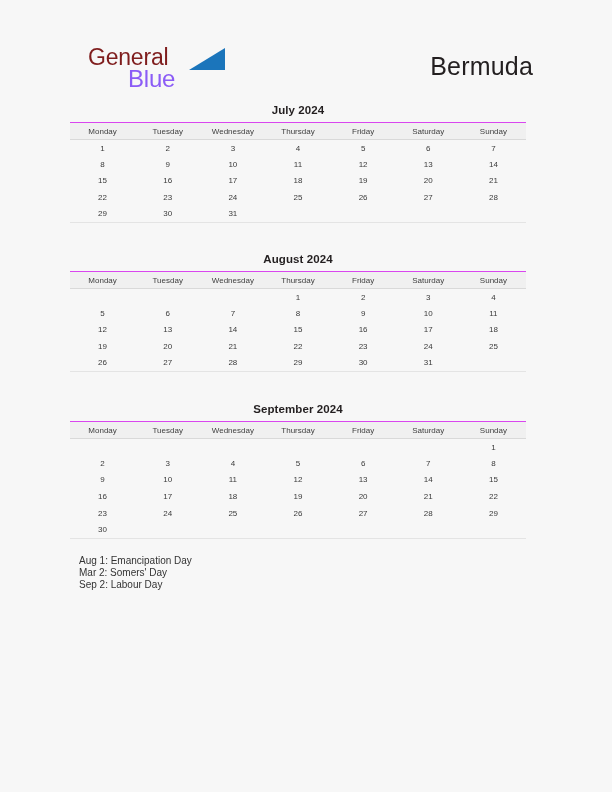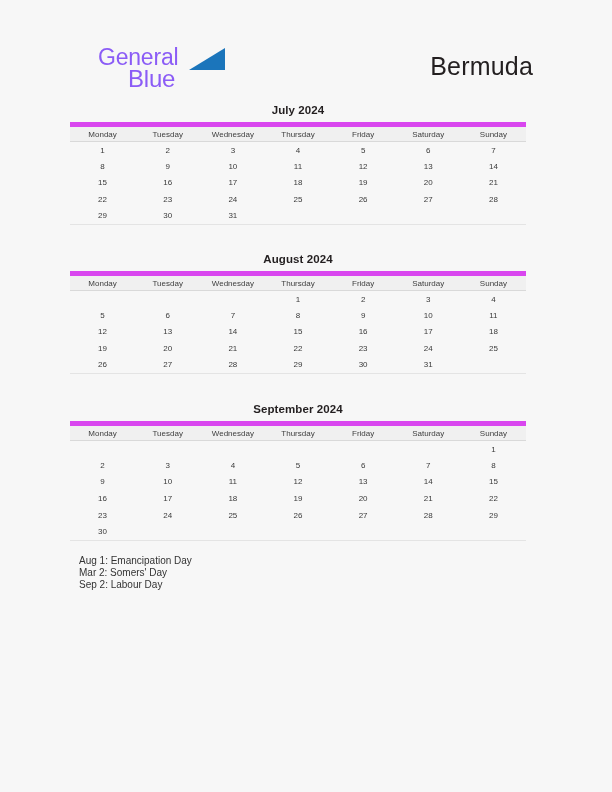--- a/index.html
+++ b/index.html
@@ -32,24 +32,23 @@
     width: 180px;
     height: 46px;
   }
   .logo-general {
     position: absolute;
     left: 0;
     top: 0;
     font-size: 23px;
     font-weight: 400;
     letter-spacing: -0.2px;
-    color: #8b5cf6;
+    color: #7f1d1d;
     line-height: 26px;
     font-family: "Liberation Sans", sans-serif;
-    margin-left: 10px;
   }
   .logo-triangle {
     position: absolute;
     left: 101px;
     top: 4px;
     width: 0;
     height: 0;
     border-top: 0 solid transparent;
     border-left: 36px solid transparent;
     border-bottom: 22px solid #1b75bb;
@@ -94,21 +93,21 @@
     letter-spacing: 0.1px;
   }
 
   table.cal {
     width: 456px;
     border-collapse: collapse;
     table-layout: fixed;
   }
   table.cal th {
     background: #f0f0f0;
-    border-top: 5px solid #d946ef;
+    border-top: 1px solid #d946ef;
     border-bottom: 1px solid #d9d9d9;
     font-size: 8px;
     font-weight: normal;
     color: #404040;
     height: 17px;
     text-align: center;
     vertical-align: middle;
     padding: 0;
   }
   table.cal td {

